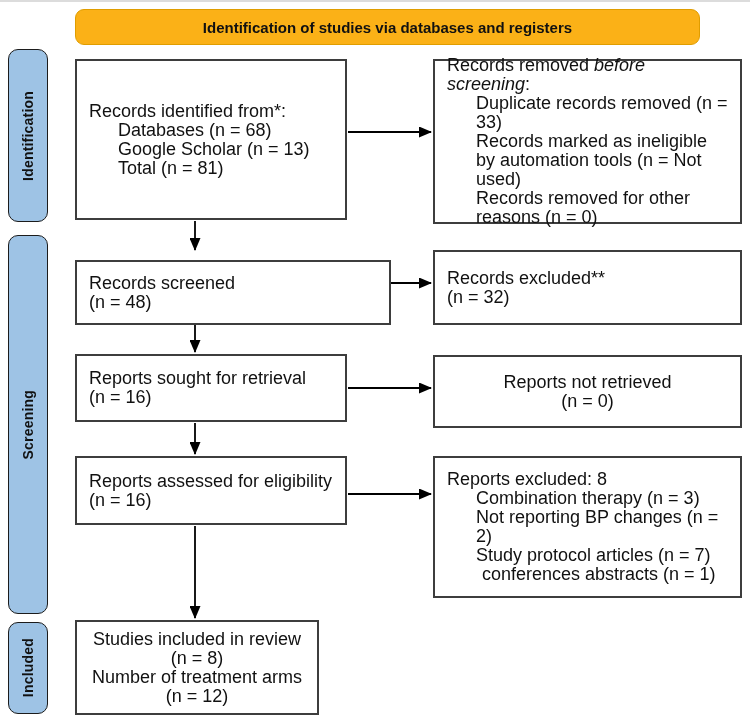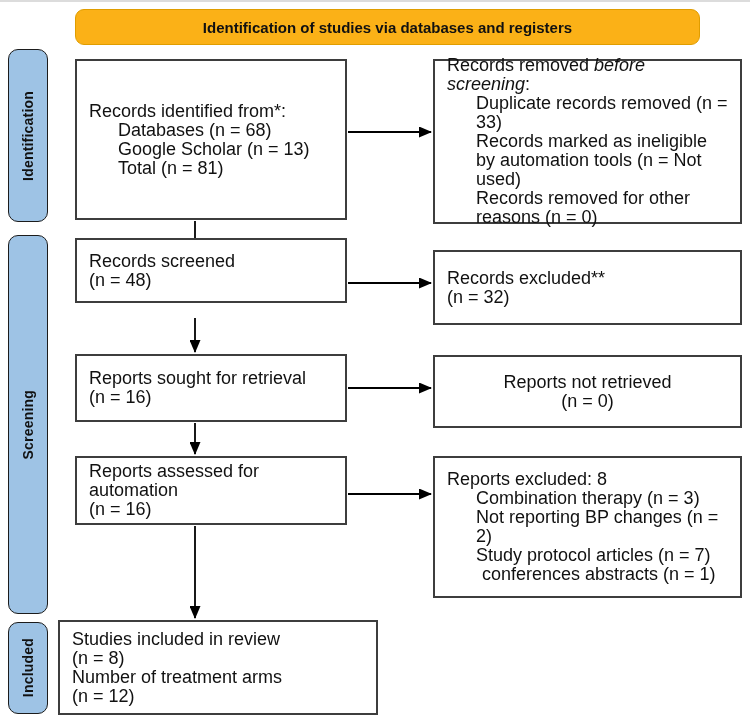--- a/index.html
+++ b/index.html
@@ -28,24 +28,24 @@
   .side.screening      { top:233px; height:379px; }
   .side.included       { top:620px; height:92px;  }
   .box {
     position:absolute; background:#fff; border:2px solid var(--box-border,#3D3D3D);
     display:flex; flex-direction:column; justify-content:center;
     padding:6px 12px; font-size:18px; line-height:19px;
   }
   .box .indent  { margin-left:29px; }
   .box .indent2 { margin-left:35px; }
   .b1 { left:75px;  top:57px;  width:272px; height:161px; }
-  .b2 { left:75px;  top:236px; width:272px; height:65px;  }
+  .b2 { left:75px;  top:258px; width:316px; height:65px;  }
   .b3 { left:75px;  top:352px; width:272px; height:68px;  }
   .b4 { left:75px;  top:454px; width:272px; height:69px;  }
-  .b5 { left:58px;  top:618px; width:320px; height:95px;  }
+  .b5 { left:75px;  top:618px; width:244px; height:95px;text-align:center;  }
   .r1 { left:433px; top:57px;  width:309px; height:165px; }
   .r2 { left:433px; top:248px; width:309px; height:75px;  }
   .r3 { left:433px; top:353px; width:309px; height:73px;align-items:center;  }
   .r4 { left:433px; top:454px; width:309px; height:142px; }
   em { font-style:italic; }
   svg.arrows { position:absolute; left:0; top:0; pointer-events:none; }
 </style>
 </head>
 <body>
 
@@ -109,21 +109,21 @@
     <div>Reports sought for retrieval</div>
     <div>(n = 16)</div>
   </div>
 
   <div class="box r3">
     <div>Reports not retrieved</div>
     <div>(n = 0)</div>
   </div>
 
   <div class="box b4">
-    <div>Reports assessed for automation</div>
+    <div>Reports assessed for eligibility</div>
     <div>(n = 16)</div>
   </div>
 
   <div class="box r4">
     <div>Reports excluded: 8</div>
     <div class="indent">Combination therapy (n = 3)</div>
     <div class="indent">Not reporting BP changes (n = 2)</div>
     <div class="indent">Study protocol articles (n = 7)</div>
     <div class="indent2">conferences abstracts (n = 1)</div>
   </div>

